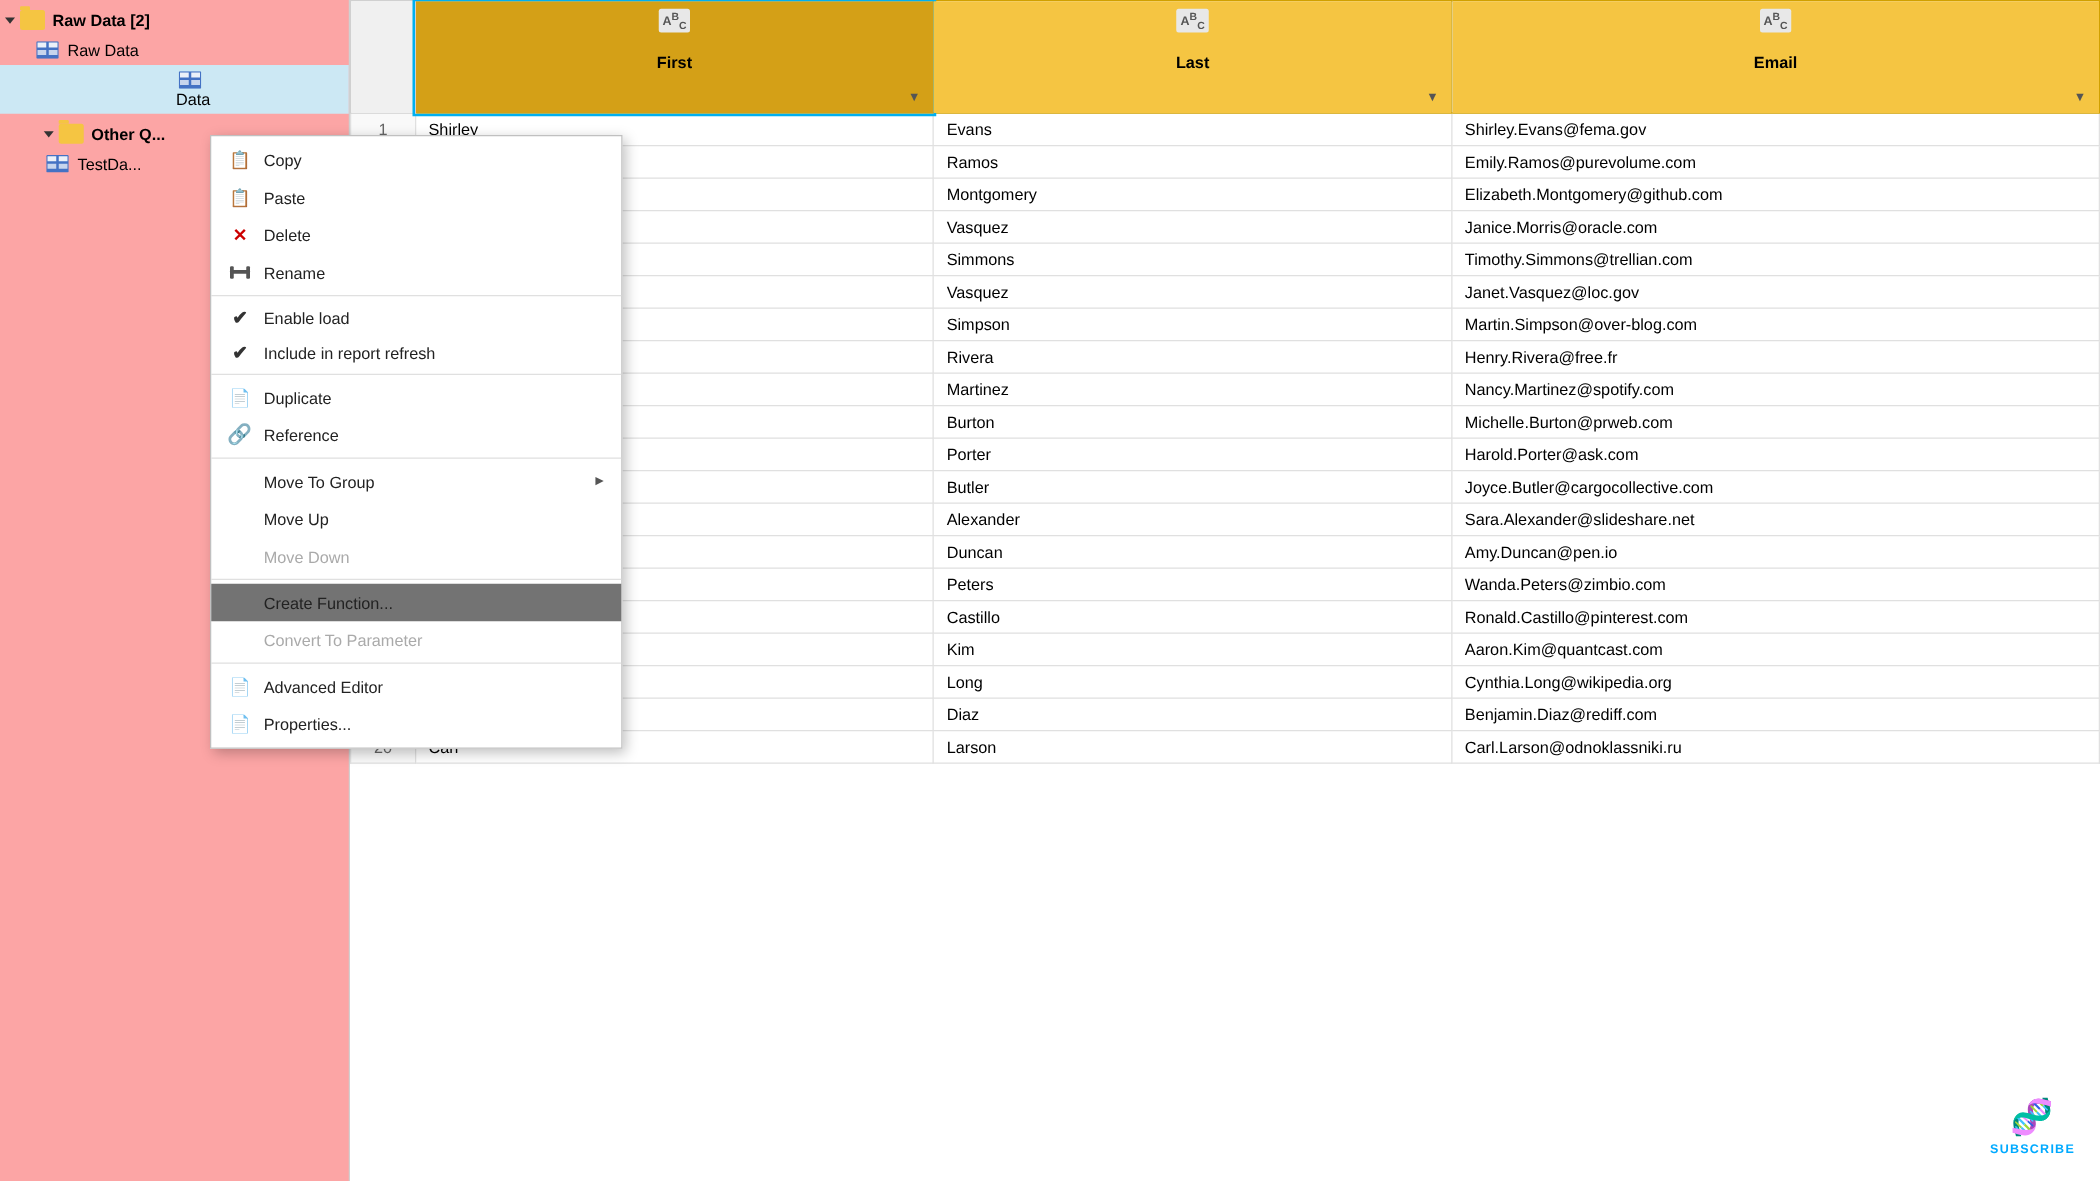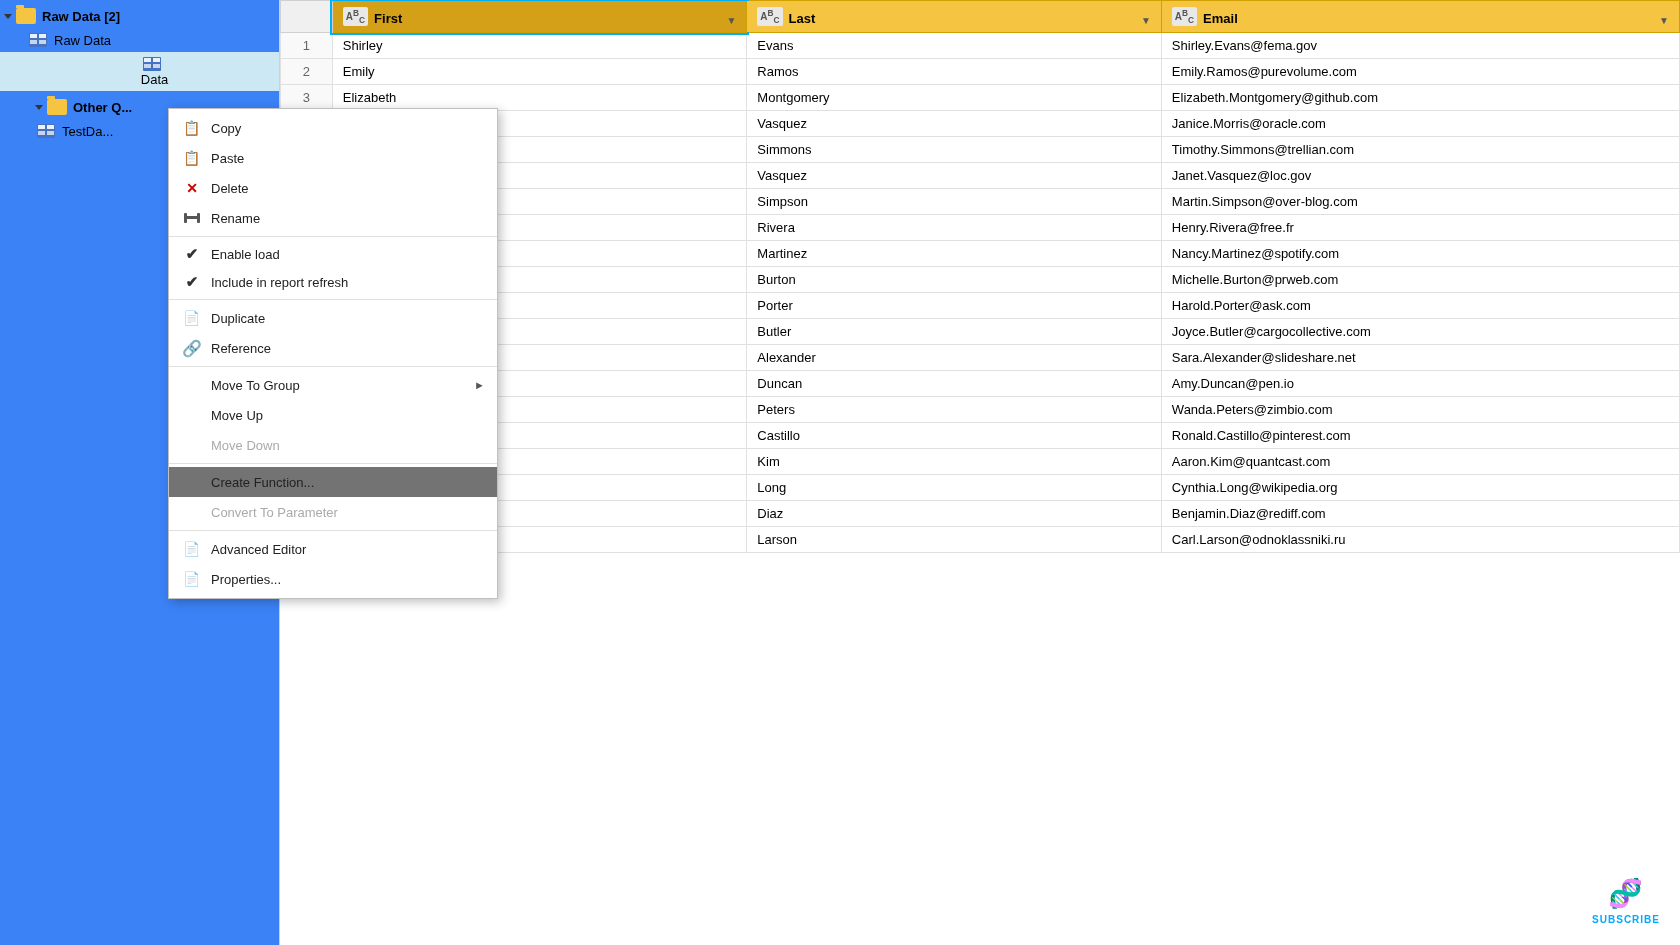--- a/index.html
+++ b/index.html
@@ -16,21 +16,21 @@
     
     .app-container {
       display: flex;
       width: 1680px;
       height: 945px;
     }
 
     
     .sidebar {
       width: 280px;
-      background: #3b82f6;
+      background: #fca5a5;
       border-right: 1px solid #d0d0d0;
       flex-shrink: 0;
       padding-top: 4px;
     }
 
     .sidebar-item {
       display: flex;
       align-items: center;
       padding: 4px 8px;
       cursor: pointer;
@@ -148,22 +148,23 @@
       background: #f9f9f9 !important;
       color: #666;
       text-align: center;
       width: 40px;
       border-right: 1px solid #d0d0d0;
     }
 
     
     .col-header {
       display: flex;
-      align-items: flex-end;
-      gap: 6px;
+      align-items: center;
+      gap: 16px;
+      flex-direction: column;
     }
 
     .abc-icon {
       font-size: 10px;
       font-weight: bold;
       color: #555;
       background: #e8e8e8;
       border-radius: 2px;
       padding: 1px 3px;
       white-space: nowrap;

